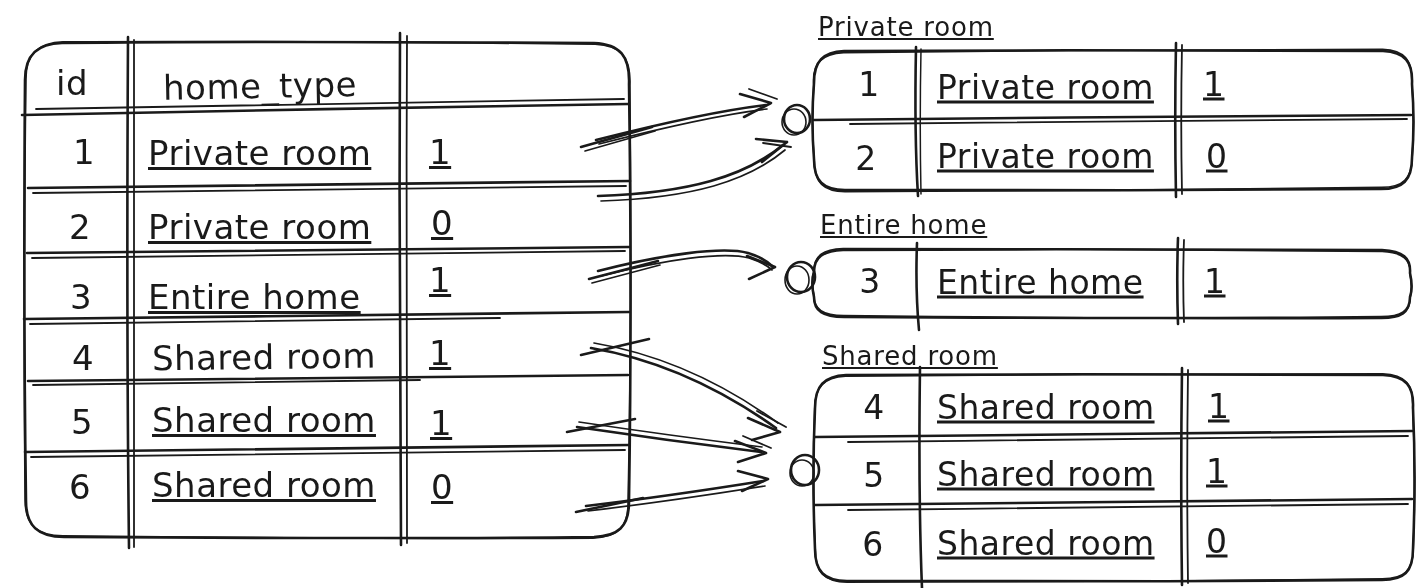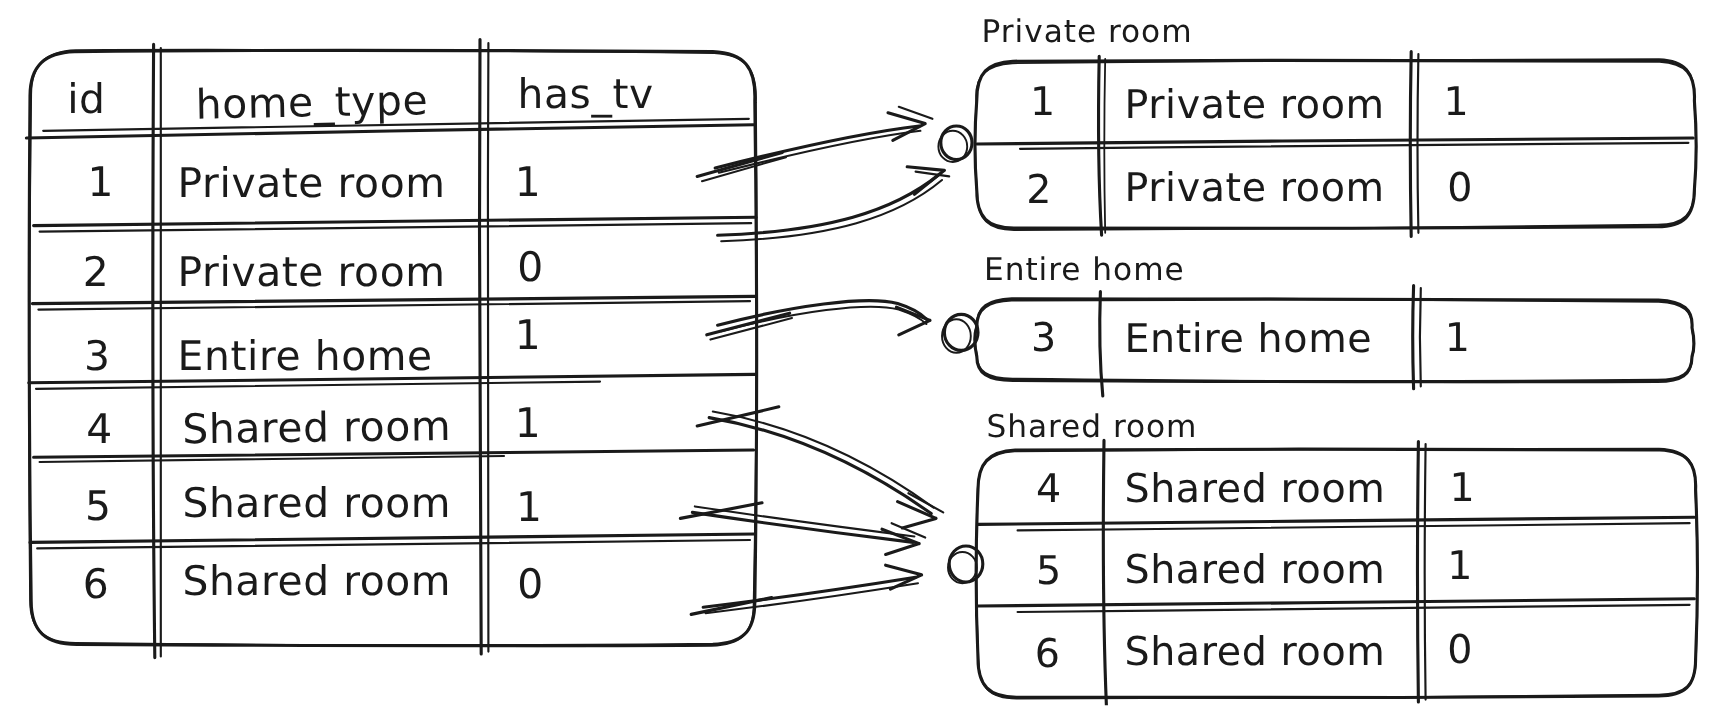--- a/index.html
+++ b/index.html
@@ -13,21 +13,21 @@
   }
   .stage svg{position:absolute;left:0;top:0;}
   .txt{
     position:absolute;
     white-space:nowrap;
     color:#1a1a1a;
     letter-spacing:0.5px;
     line-height:1;
   }
   .cc{transform:translate(-50%,-50%);}           
-  .lc{transform:translateY(-50%);}               
+  .lc{transform:translateY(-50%);text-decoration:underline;}               
   .cell-lg{font-size:34px;}                      
   .cell-rt{font-size:33px;}                      
   .grp-label{font-size:26px;letter-spacing:0.8px;}
   .tilt-a{transform:translate(-50%,-50%) rotate(-1.1deg);}
   .tilt-b{transform:translateY(-50%) rotate(-0.7deg);}
 </style>
 </head>
 <body>
 
 <div class="stage">
@@ -143,21 +143,20 @@
       <path d="M 1188,370 C 1187,442 1187,515 1188,583" stroke-width="1.8"></path>
       <path d="M 815,437 C 1010,435 1220,433 1412,431"></path>
       <path d="M 848,442 C 1040,440 1240,438 1408,436" stroke-width="1.8"></path>
       <path d="M 815,505 C 1010,503 1220,501 1412,499"></path>
       <path d="M 848,510 C 1040,508 1240,506 1408,504" stroke-width="1.8"></path>
     </g>
   </svg>
 
   <span class="txt cc cell-lg" style="left:72px;top:83px">id</span>
   <span class="txt tilt-a cell-lg" style="position:absolute;left:260px;top:86px">home_type</span>
-  <span class="txt cc cell-lg" style="left:488px;top:79px">has_tv</span>
 
   <span class="txt cc cell-lg" style="left:84px;top:152px">1</span>
   <span class="txt lc cell-lg" style="left:148px;top:153px">Private room</span>
   <span class="txt lc cell-lg" style="left:429px;top:152px">1</span>
 
   <span class="txt cc cell-lg" style="left:80px;top:227px">2</span>
   <span class="txt lc cell-lg" style="left:148px;top:227px">Private room</span>
   <span class="txt lc cell-lg" style="left:431px;top:223px">0</span>
 
   <span class="txt cc cell-lg" style="left:81px;top:297px">3</span>

